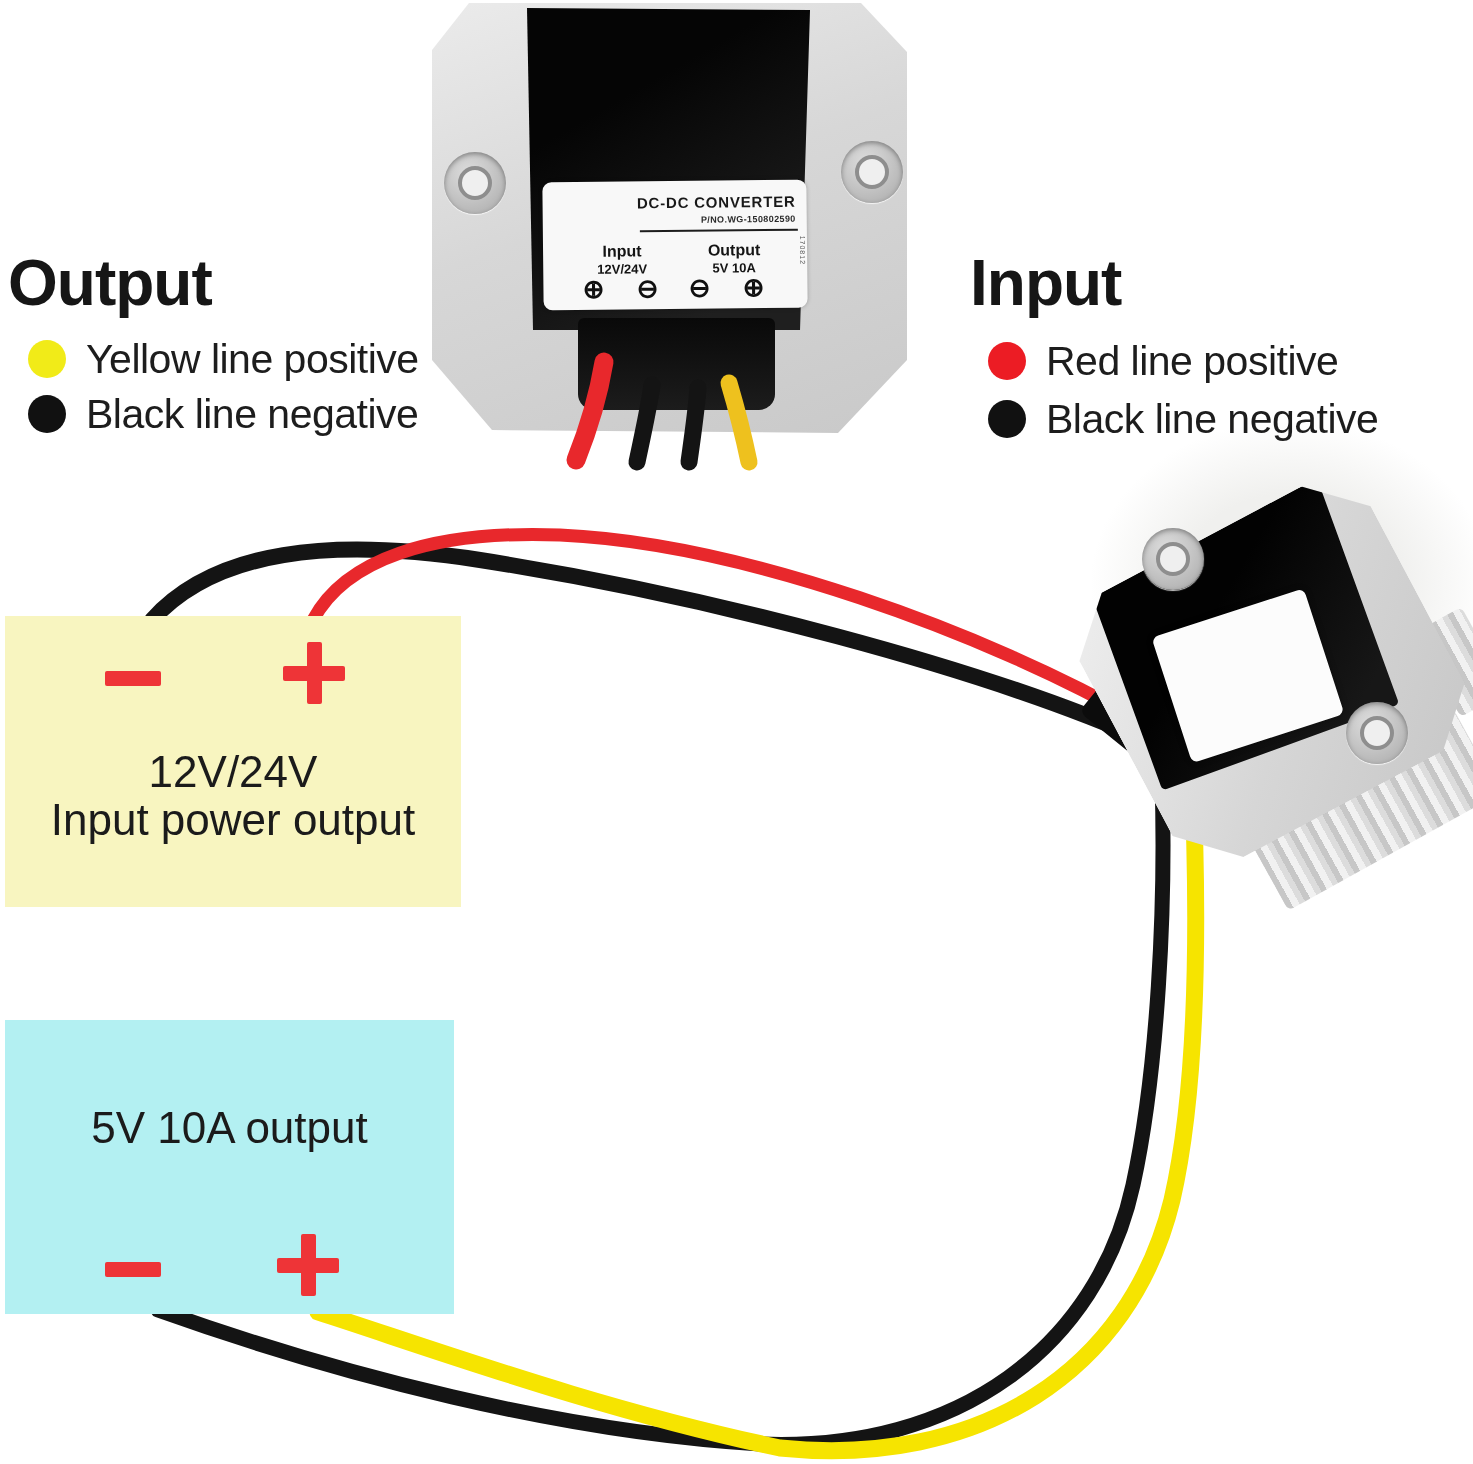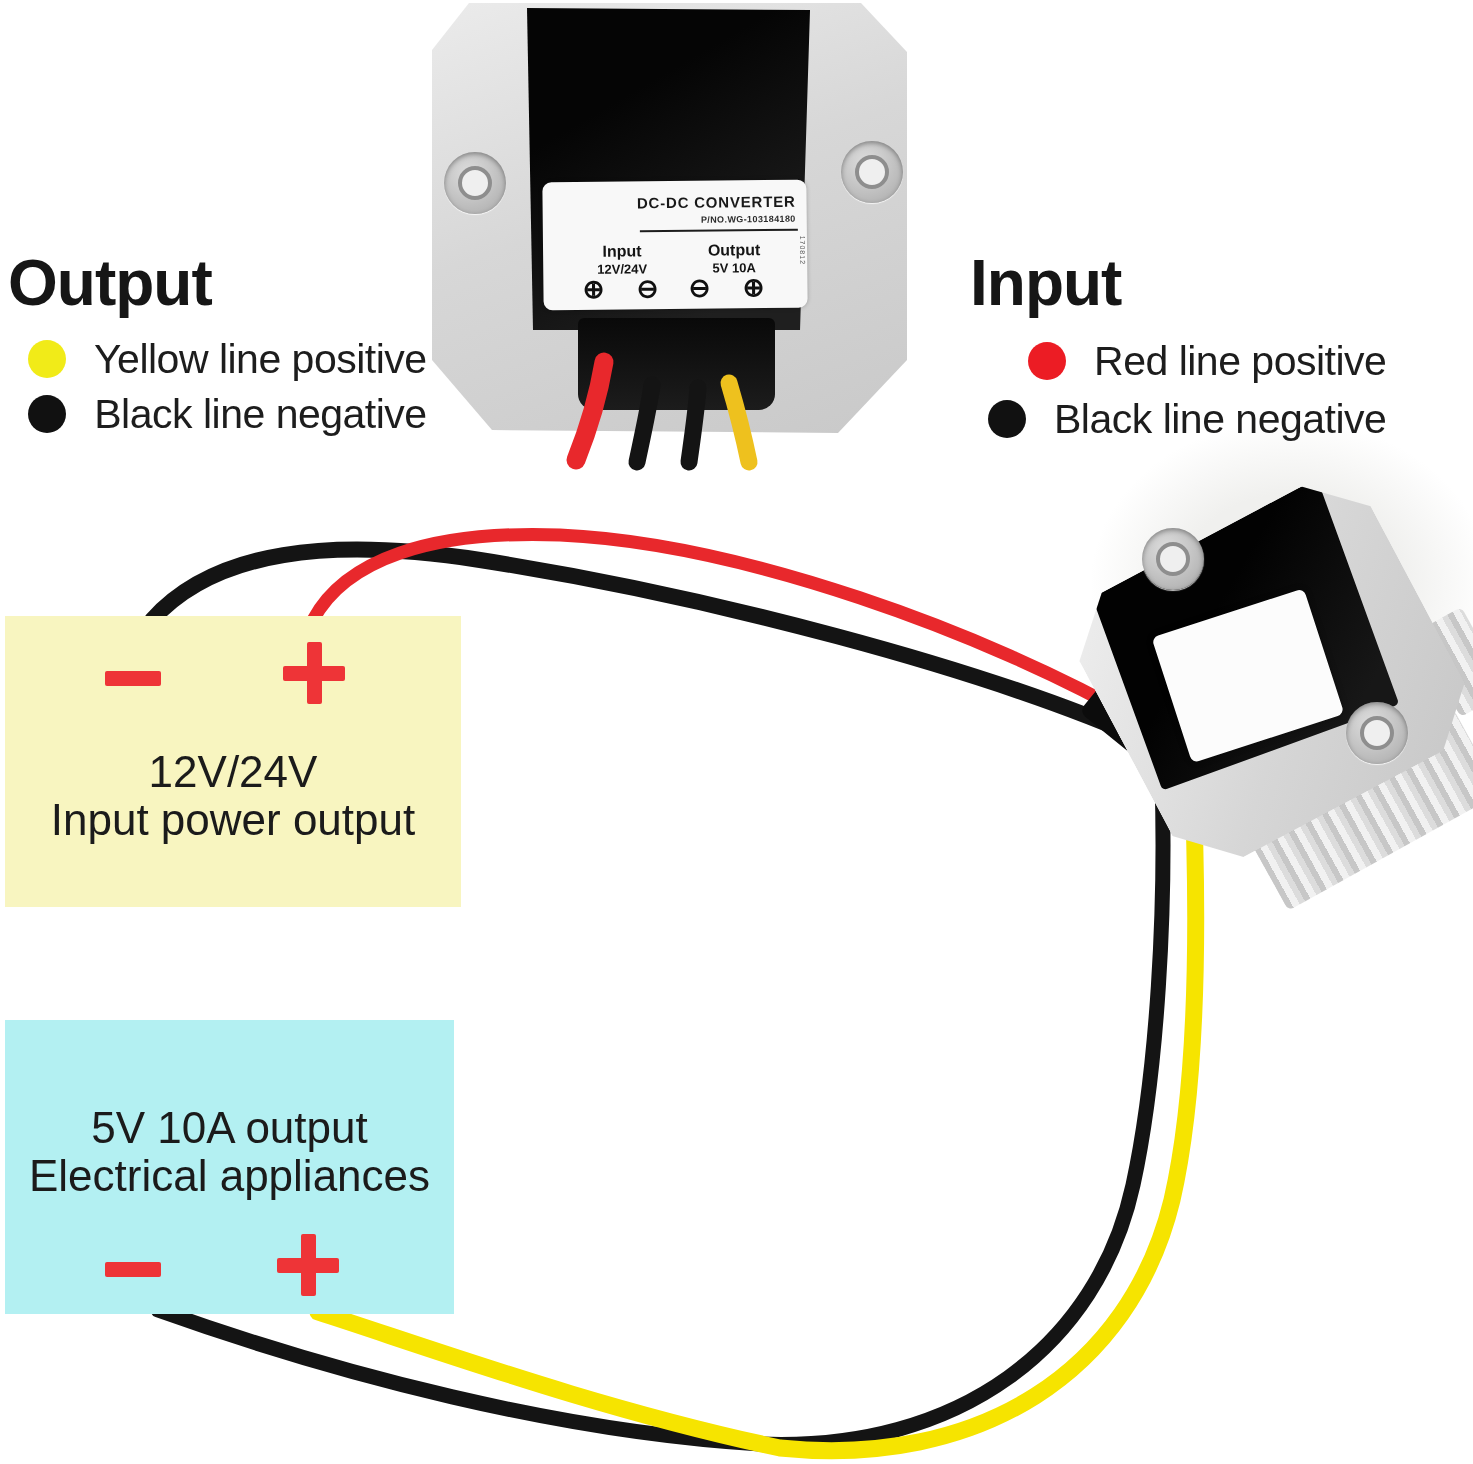--- a/index.html
+++ b/index.html
@@ -2,21 +2,21 @@
 <html style="--symbol: #ee3437; --legend_yellow: #f1eb18; --legend_red: #ec1c24; --legend_black: #111111; --wire_red: #e8282c; --wire_black: #141414; --wire_yellow: #f6e400; --photo_wire_yellow: #eec11e; --supply_fill: #f8f5c0; --load_fill: #b3f0f2;"><head>
 <meta charset="utf-8">
 <style>
   html,body{margin:0;padding:0;background:#fff;}
   #stage{position:relative;width:1473px;height:1464px;overflow:hidden;
          background:#ffffff;font-family:"Liberation Sans",sans-serif;color:#1c1c1c;}
   .abs{position:absolute;}
 
   
   .legend-title{font-size:64px;font-weight:600;line-height:70px;letter-spacing:-1px;color:#161616;}
-  .legend-row{display:flex;align-items:center;gap:28px;justify-content:flex-end;}
+  .legend-row{display:flex;align-items:center;gap:20px;}
   .dot{width:38px;height:38px;border-radius:50%;flex:0 0 auto;}
   .dot-yellow{background:var(--legend_yellow);}
   .dot-red{background:var(--legend_red);}
   .dot-black{background:var(--legend_black);}
   .legend-label{font-size:41px;line-height:46px;letter-spacing:-0.5px;color:#1d1d1d;white-space:nowrap;}
 
   
   .info-box{position:absolute;}
   .box-supply{background:var(--supply_fill);}
   .box-load{background:var(--load_fill);}
@@ -103,37 +103,36 @@
     <div class="sym-plus" style="left:278px;top:26px;"></div>
     <div class="box-text" style="top:132px;">
       <div>12V/24V</div>
       <div>Input power output</div>
     </div>
   </div>
 
   <div class="info-box box-load" style="left:5px;top:1020px;width:449px;height:294px;z-index:2;">
     <div class="box-text" style="top:84px;">
       <div>5V 10A output</div>
-      <div>Electrical appliances</div>
     </div>
     <div class="sym-minus" style="left:100px;top:242px;"></div>
     <div class="sym-plus" style="left:272px;top:214px;"></div>
   </div>
 
   <div class="abs tc-plate"></div>
   <div class="abs tc-black"></div>
   <div class="abs hole-outer" style="left:444px;top:152px;"></div>
   <div class="abs hole-inner" style="left:458px;top:166px;"></div>
   <div class="abs hole-outer" style="left:841px;top:141px;"></div>
   <div class="abs hole-inner" style="left:855px;top:155px;"></div>
   <div class="abs tc-connector"></div>
 
   <div class="abs tc-label">
     <div class="lbl-title">DC-DC CONVERTER</div>
-    <div class="lbl-pn">P/NO.WG-103184180</div>
+    <div class="lbl-pn">P/NO.WG-150802590</div>
     <div class="lbl-rule"></div>
     <div class="lbl-col lbl-col-in">
       <div class="lbl-col-heading">Input</div>
       <div class="lbl-col-value">12V/24V</div>
     </div>
     <div class="lbl-col lbl-col-out">
       <div class="lbl-col-heading">Output</div>
       <div class="lbl-col-value">5V 10A</div>
     </div>
     <div class="lbl-terms">

